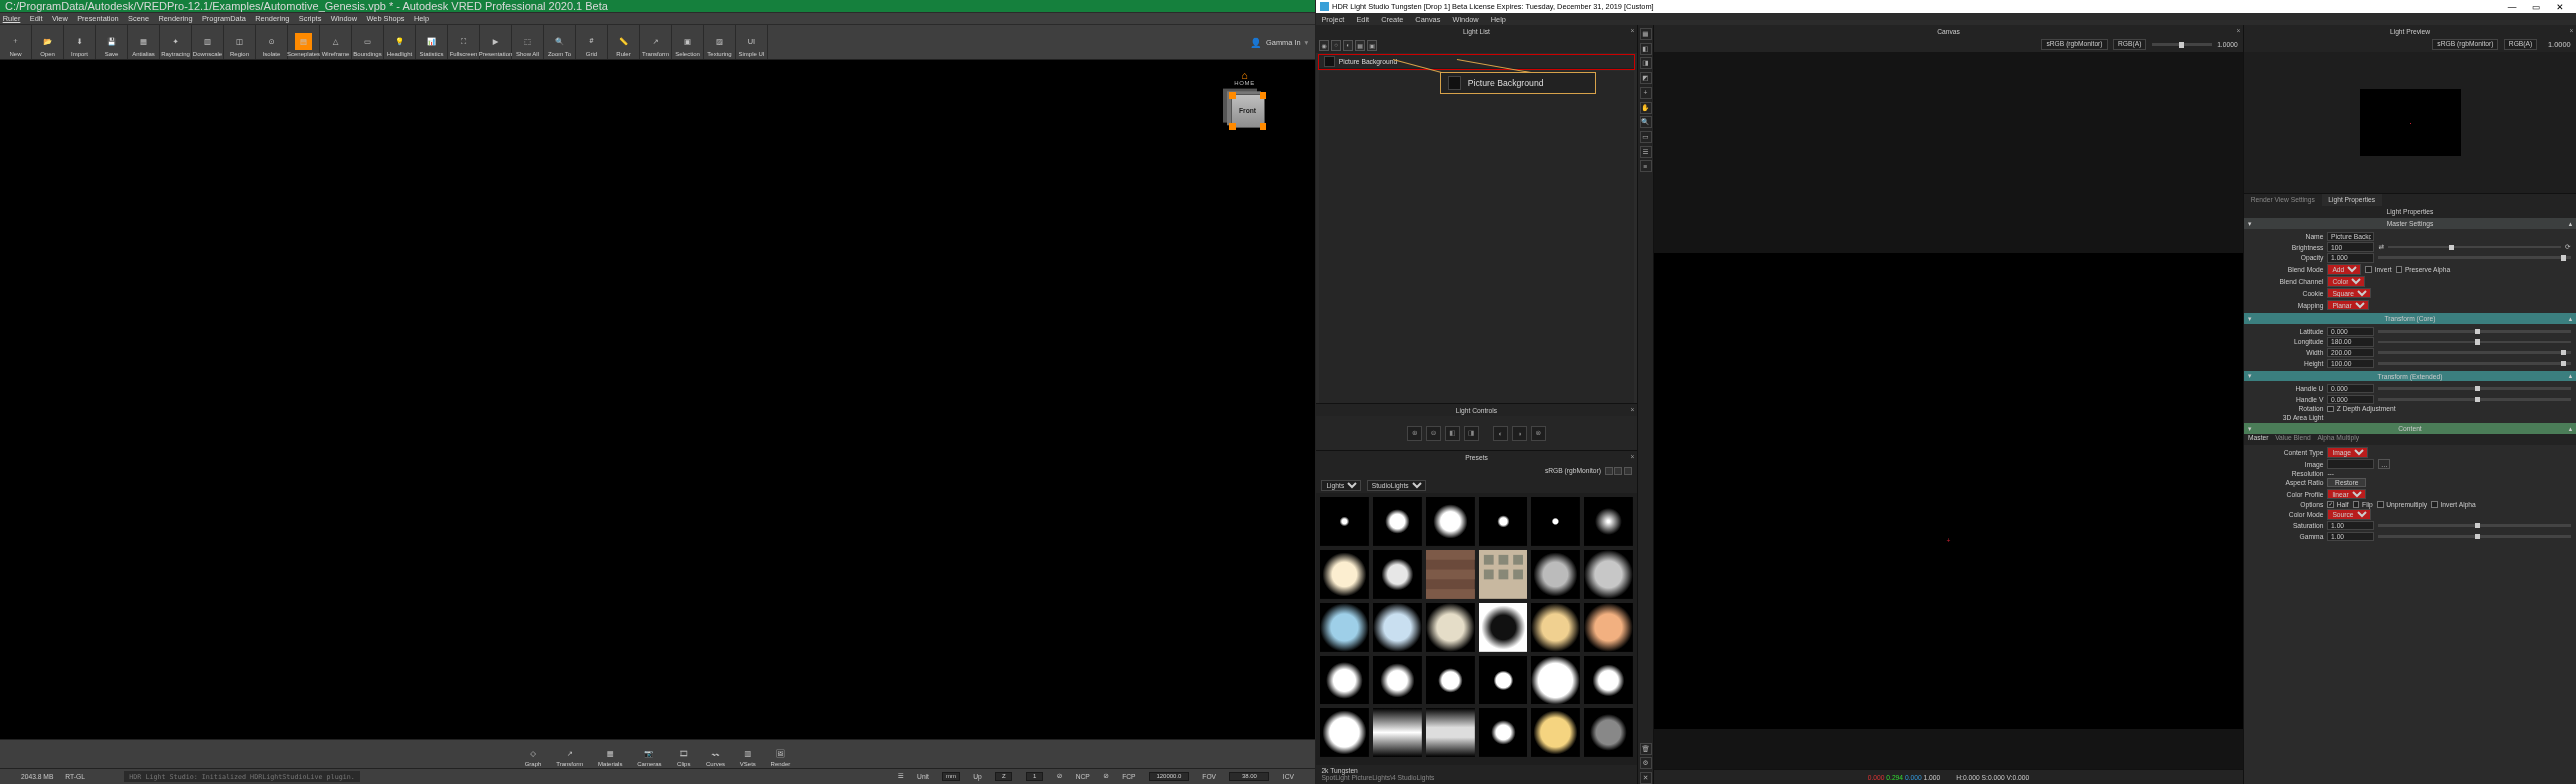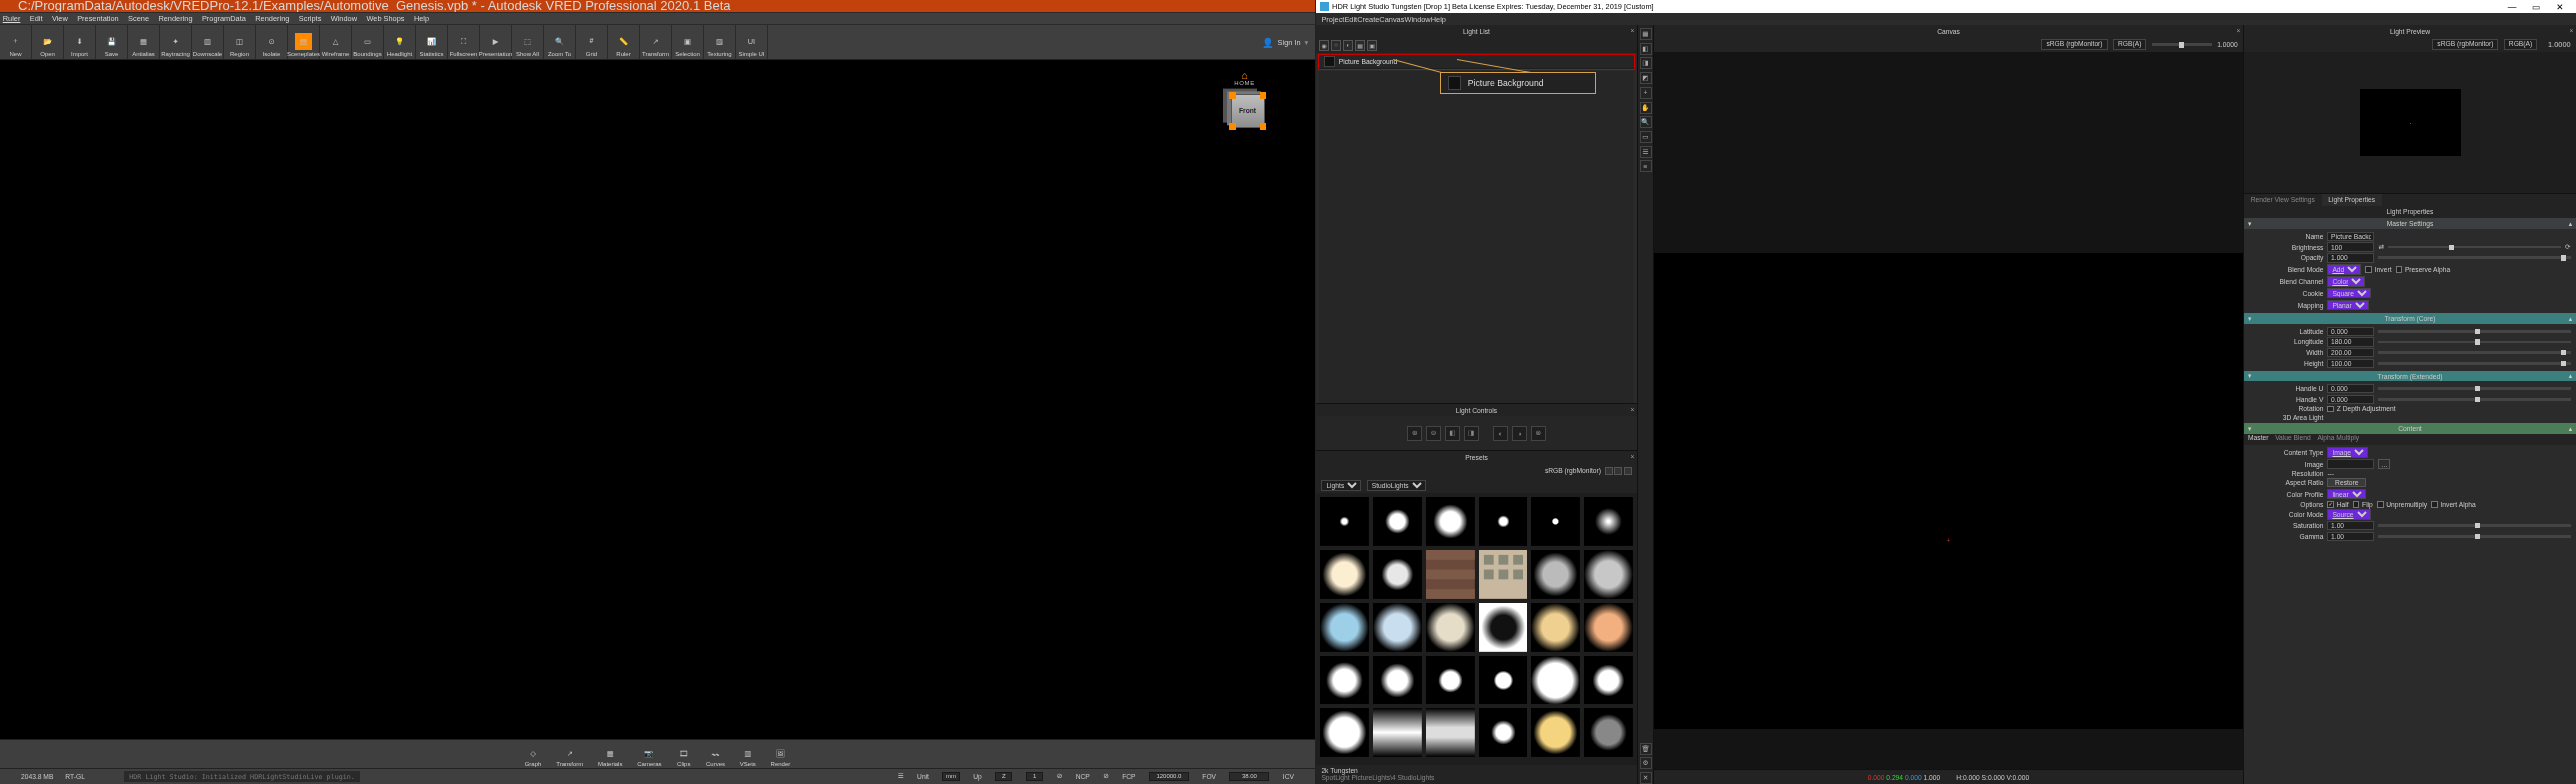--- a/index.html
+++ b/index.html
@@ -9,22 +9,22 @@
   
   
   
   .vred {
     width: 1316px; height: 100%;
     display: flex; flex-direction: column;
     background: #000;
     border-right: 0.7px solid #222;
   }
   .vred-title {
-    height: 12px; line-height: 12px; padding: 0 18px;
-    background: #c2410c; color: #d9d9d9; font-size: 13px;
+    height: 12px; line-height: 12px; padding: 0 5px;
+    background: #15803d; color: #d9d9d9; font-size: 11px;
   }
   .vred-menu {
     height: 13.4px; display: flex; align-items: center;
     background: #3f3f3f; padding-left: 2.7px; gap: 9.4px; font-size: 7.4px;
     border-top: 0.7px solid #2a2a2a; border-bottom: 0.7px solid #2a2a2a;
   }
   .vred-menu span { color: #d9d9d9; cursor: default; }
   .vred-menu span:nth-child(1) { text-decoration: underline; text-decoration-color:#d9d9d9; }
   .vred-toolbar {
     height: 35px; display: flex; background: #3f3f3f;
@@ -114,21 +114,21 @@
   }
   .hls-title {
     height: 13.4px; background:#fff; color:#000; font-size:7.4px;
     display:flex; align-items:center; padding:0 4px;
   }
   .hls-title .ic { width:9.4px; height:9.4px; background:#3aa0d8; margin-right:2.7px;}
   .hls-title .spacer { flex:1; }
   .hls-title .wbtn { width:24px; text-align:center; color:#000; font-size:8.7px; }
   .hls-title .wbtn.close { color:#000; }
   .hls-menu {
-    height:12px; display:flex; align-items:center; gap:0;
+    height:12px; display:flex; align-items:center; gap:12px;
     padding:0 5.4px; background:#2b2b2b; color:#ccc; font-size:7.4px;
   }
   .hls-body {
     flex:1; display:flex; align-items:stretch;
   }
 
   
   .col-lightlist {
     width:322px; display:flex; flex-direction:column;
     background:#2b2b2b; border-right:0.7px solid #111;
@@ -250,21 +250,21 @@
     display:flex;align-items:center;padding:0 4px;gap:4px;
   }
   .rv-section-hdr.teal{background:#3b7f7f;}
   .rv-section-hdr.green{background:#4b7d58;}
   .rv-section-hdr .title{flex:1;text-align:center;}
   .rv-grid{display:grid;grid-template-columns:74px 1fr;gap:1.3px 4px;padding:2.7px 5.4px;font-size:6.7px;align-items:center;}
   .rv-grid .lbl{text-align:right;color:#ccc;}
   .rv-grid .val{display:flex;align-items:center;gap:4px;}
   .rv-grid input[type=text]{background:#1e1e1e;border:0.7px solid #444;color:#ccc;height:9.4px;font-size:6.7px;padding:0 2.7px;width:47px;}
   .rv-grid .wide-input{width:134px;}
-  .rv-grid select{background:#6d28d9;border:0.7px solid #444;color:#ccc;height:10.7px;font-size:6.7px;text-decoration:underline;}
+  .rv-grid select{background:#b91c1c;border:0.7px solid #444;color:#ccc;height:10.7px;font-size:6.7px;}
   .rv-grid .slider{flex:1;height:2.7px;background:#444;position:relative; min-width:67px;}
   .rv-grid .slider .knob{position:absolute;width:5.4px;height:5.4px;top:-1.3px;background:#ccc;}
   .rv-grid .chk{display:flex;align-items:center;gap:2.7px;color:#ccc;}
   .rv-grid .chk .box{width:6.7px;height:6.7px;border:0.7px solid #777;background:#1e1e1e;display:inline-flex;align-items:center;justify-content:center;font-size:5.4px;color:#ccc;}
   .rv-dim{color:#666;}
   .rv-spacer{flex:1;}
   .rv-subtabs{height:10.7px;display:flex;background:#232323;font-size:6.7px;padding-left:4px;gap:6.7px;}
   .rv-subtabs .st{color:#888;}
   .rv-subtabs .st.active{color:#ccc;}
   .rv-image-btn{ width:12px;height:9.4px;border:0.7px solid #555;background:#2b2b2b;color:#ccc;font-size:6.7px;display:flex;align-items:center;justify-content:center;}
@@ -385,21 +385,21 @@
           <div class="ico">▨</div>
           <div class="lab">Texturing</div>
         </div>
         <div class="btn">
           <div class="ico">UI</div>
           <div class="lab">Simple UI</div>
         </div>
         <div class="spacer"></div>
         <div class="signin">
           <span style="font-size:9.4px">👤</span>
-          <span>Sign In</span>
+          <span>Gamma In</span>
           <span class="arrow">▾</span>
         </div>
       </div>
 
     <div class="vred-viewport">
       <div class="home">
         <div class="h-ic">⌂</div>
         <div class="h-lb">HOME</div>
       </div>
       <div class="viewcube">

